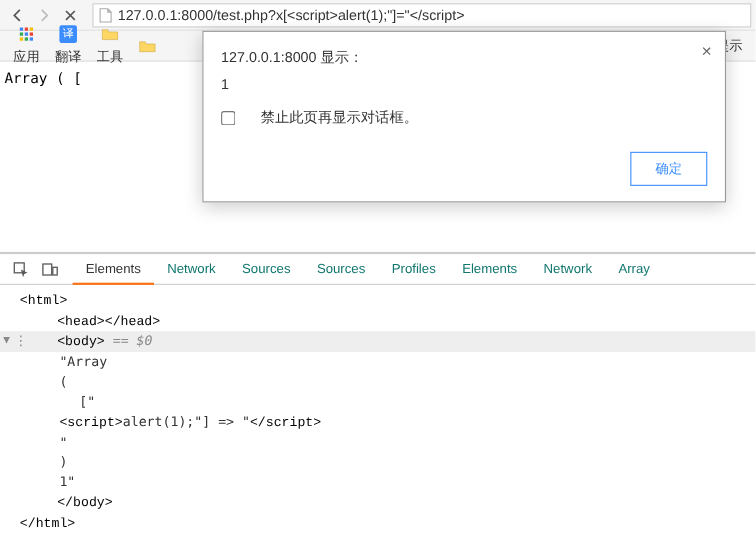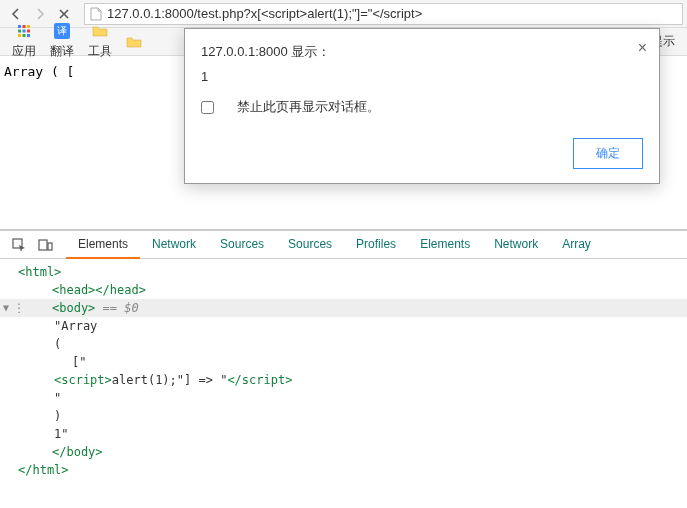--- a/index.html
+++ b/index.html
@@ -40,21 +40,21 @@
     .dt-tab.active { color: #333; border-bottom: 2px solid #f97316; }
     
     .dt-elements { padding: 4px 0; font-family: monospace; font-size: 12px; line-height: 18px; overflow: auto; }
     .dt-line { padding: 0 18px; white-space: pre; }
     .dt-line.indent1 { padding-left: 52px; }
     .dt-line.indent2 { padding-left: 54px; }
     .dt-line.indent3 { padding-left: 72px; }
     .dt-line.selected { background: #eee; position: relative; }
     .dt-caret { position: absolute; left: 3px; color: #888; font-size: 10px; }
     .dt-dots { position: absolute; left: 13px; color: #888; font-size: 12px; }
-    .tag { color: #15803d; }
+    .tag { color: #000000; font-family: Liberation Mono, monospace; }
     .eq0 { color: #888; font-style: italic; }
     .txt { color: #333; }
   </style>
 </head>
 <body>
 
 <div class="toolbar">
   <div class="nav-btn">
     <svg width="14" height="14" viewBox="0 0 14 14">
         <path d="M9 2 L4 7 L9 12" stroke="#555" stroke-width="1.5" fill="none"></path>

